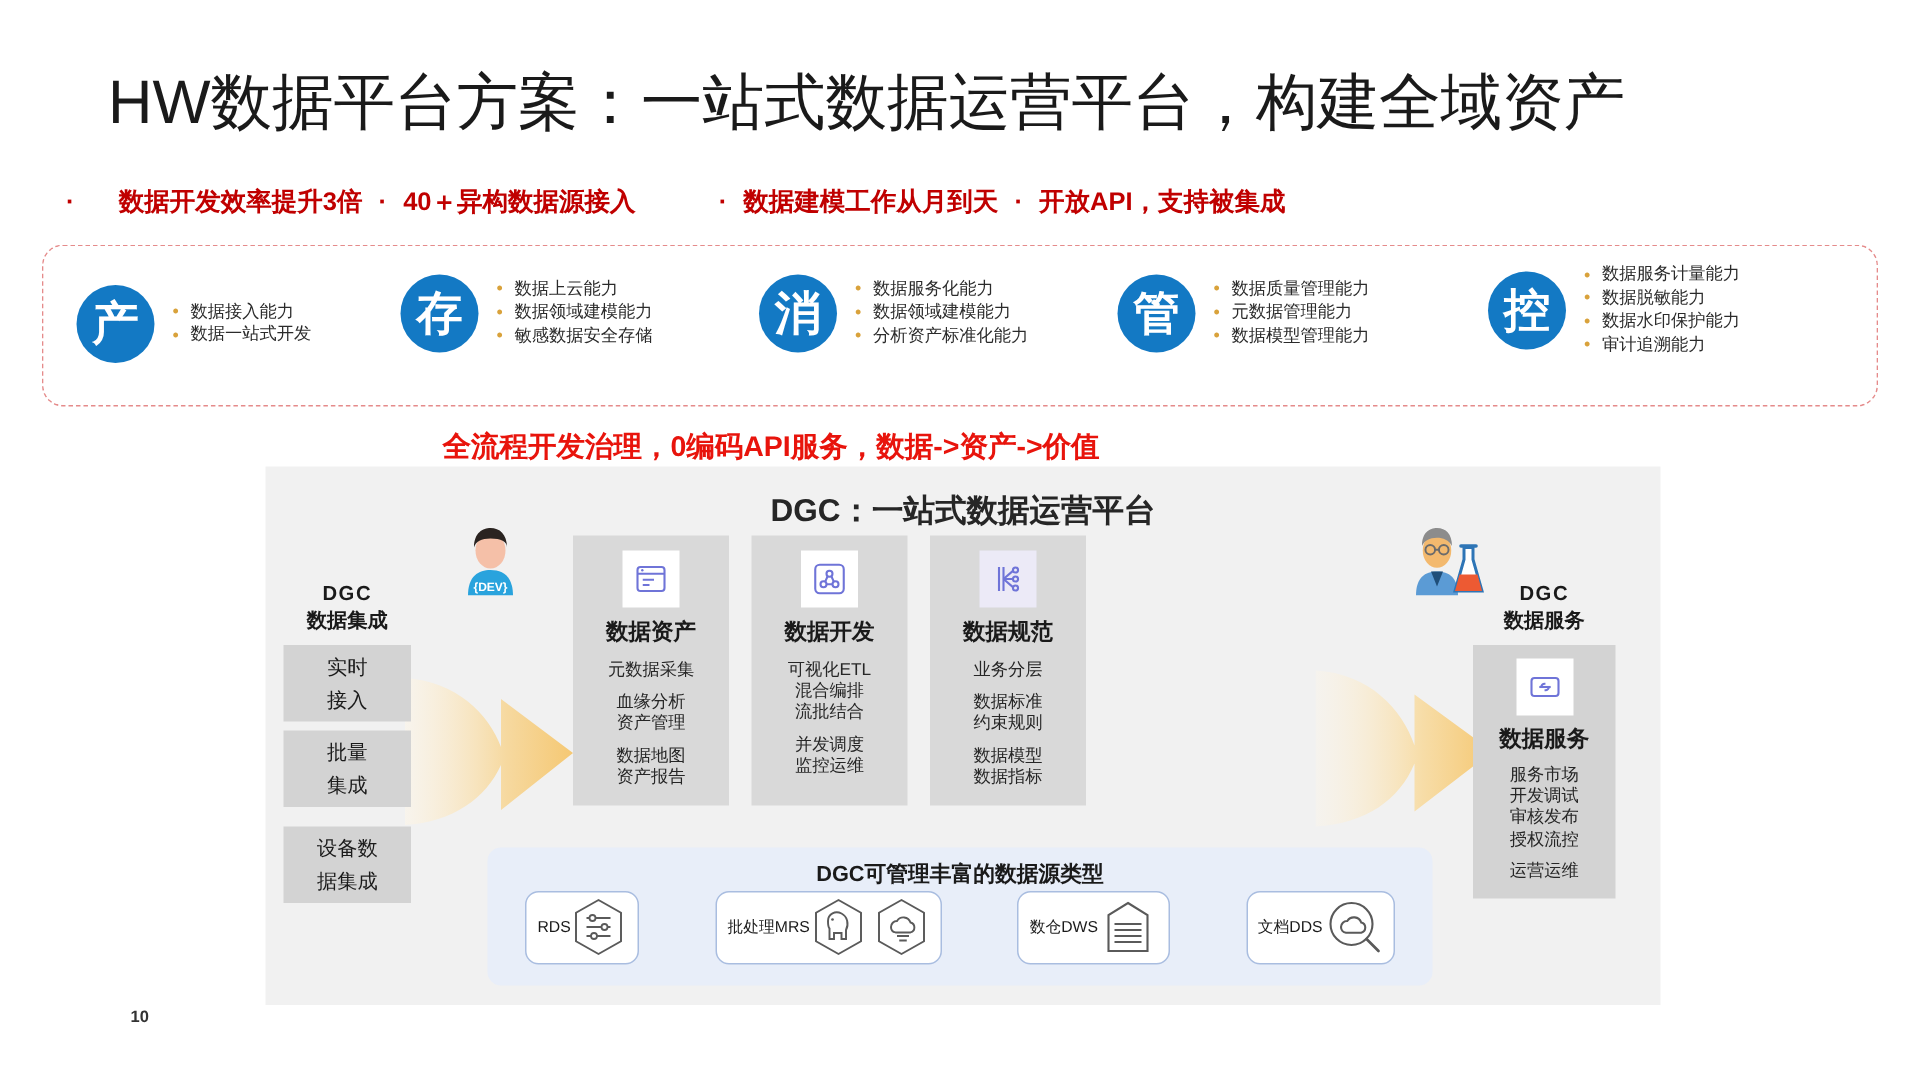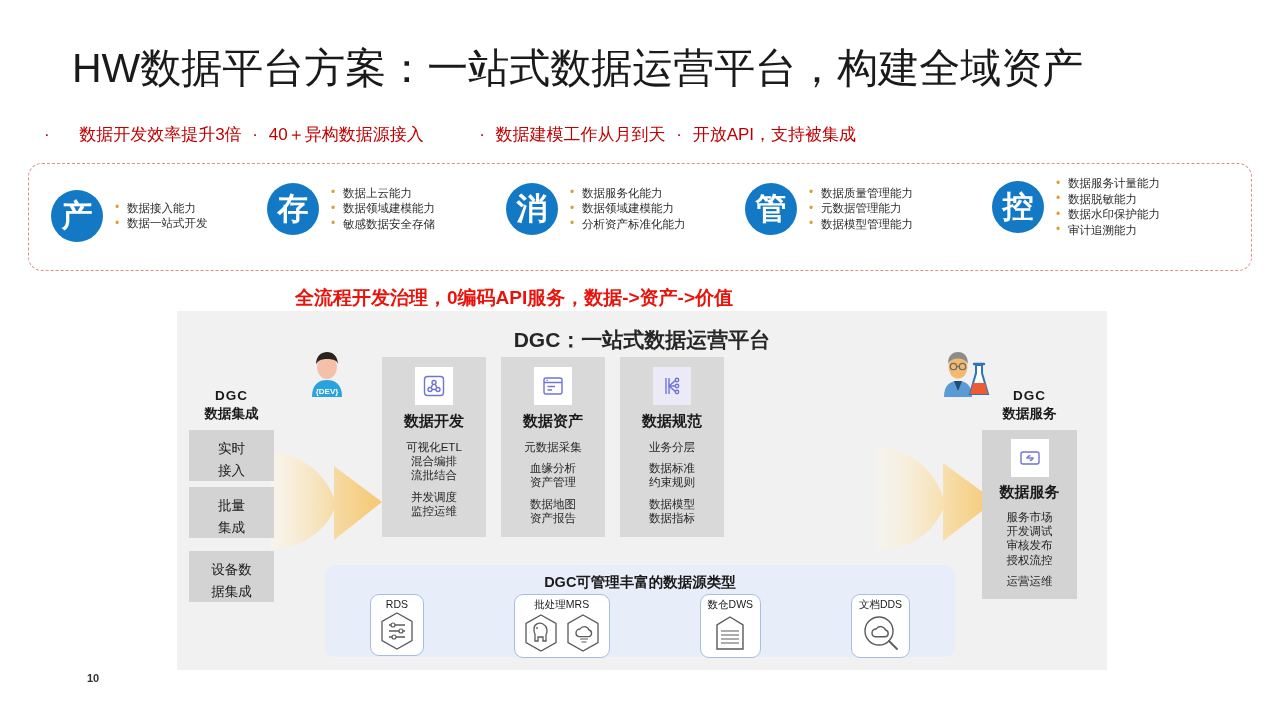--- a/index.html
+++ b/index.html
@@ -15,21 +15,21 @@
   
   .title{
     position:absolute;left:72px;top:40px;width:1140px;
     font-size:41px;line-height:56px;color:#1a1a1a;font-weight:400;
     letter-spacing:0px;white-space:nowrap;
   }
 
   
   .redline{
     position:absolute;left:38px;top:122px;width:1210px;
-    color:#c00000;font-weight:normal;font-size:17px;line-height:24px;
+    color:#c00000;font-weight:bold;font-size:17px;line-height:24px;
     white-space:nowrap;
   }
   .redline .seg{display:inline-block;vertical-align:middle;}
   .redline .dot{display:inline-block;vertical-align:middle;padding:0 6px;}
   .gap1{display:inline-block;width:40px;}
   .gap2{display:inline-block;width:14px;}
 
   
   .capbox{
     position:absolute;left:28px;top:163px;width:1224px;height:108px;
@@ -73,21 +73,21 @@
   
   .leftcol{position:absolute;left:12px;top:76px;width:85px;}
   .colhdr{
     text-align:center;font-size:13.5px;font-weight:bold;color:#1a1a1a;
     line-height:18px;
   }
   .colhdr .en{letter-spacing:1px;}
   .stackbox{
     background:#d3d3d3;color:#1a1a1a;font-size:13.5px;text-align:center;
     line-height:22px;padding:8px 0;margin-top:7px;height:51px;box-sizing:border-box;
-    display:flex;flex-direction:column;
+    display:flex;flex-direction:column;justify-content:center;
   }
   .stackbox.b2{margin-top:6px;}
   .stackbox.b3{margin-top:13px;}
 
   
   .cards{position:absolute;left:205px;top:46px;display:flex;gap:15px;}
   .card{
     width:104px;background:#d9d9d9;padding:10px 4px 12px;
     display:flex;flex-direction:column;align-items:center;box-sizing:border-box;
     min-height:175px;
@@ -115,21 +115,21 @@
     position:absolute;left:148px;top:254px;width:630px;height:92px;
     background:#e8eef9;border-radius:9px;
   }
   .ds-title{
     text-align:center;font-size:14.5px;font-weight:bold;color:#1a1a1a;
     padding-top:8px;
   }
   .ds-items{display:flex;justify-content:space-around;align-items:flex-start;margin-top:2px;}
   .ds-item{
     border:1.2px solid #a9bde0;border-radius:9px;background:#fff;
-    padding:3px 7px 4px;display:flex;flex-direction:column;align-items:center;
+    padding:3px 7px 4px;display:flex;flex-direction:row;align-items:center;
   }
   .ds-label{font-size:10.5px;color:#1a1a1a;margin-bottom:1px;white-space:nowrap;}
   .ds-glyphs{display:flex;gap:4px;}
 
   
   .avatar{position:absolute;}
 
   
   .arrow{position:absolute;}
 
@@ -256,52 +256,52 @@
       <ellipse cx="23" cy="18" rx="10" ry="12" fill="#f5c0a8"></ellipse>
       <path d="M12,16 C12,6 18,3 23,3 C29,3 34,7 34,16 C34,12 30,10 23,10 C17,10 13,12 12,16 Z" fill="#2a2320"></path>
       <text x="23" y="45" font-size="8" fill="#ffffff" text-anchor="middle" font-family="'Liberation Sans',sans-serif" font-weight="bold">{DEV}</text>
     </svg>
 
     <div class="cards">
 
       <div class="card">
         <div class="card-icon">
           <svg width="24" height="24" viewBox="0 0 24 24" fill="none" stroke="#6f74d8" stroke-width="1.4">
+            <rect x="3" y="4" width="18" height="16" rx="2"></rect>
+            <path d="M3,8.5 L21,8.5 M6.5,12.5 L14,12.5 M6.5,16 L11,16"></path>
+            <circle cx="6.2" cy="6.2" r="0.8" fill="#6f74d8" stroke="none"></circle>
+          </svg>
+        </div>
+        <div class="card-title">数据资产</div>
+        <div class="card-lines">
+          <div>元数据采集</div>
+          <div class="sp">血缘分析</div>
+          <div>资产管理</div>
+          <div class="sp">数据地图</div>
+          <div>资产报告</div>
+        </div>
+      </div>
+
+      <div class="card">
+        <div class="card-icon">
+          <svg width="24" height="24" viewBox="0 0 24 24" fill="none" stroke="#6f74d8" stroke-width="1.4">
             <rect x="2.5" y="2.5" width="19" height="19" rx="3"></rect>
             <circle cx="12" cy="8.5" r="2"></circle>
               <circle cx="8" cy="15.5" r="2"></circle>
               <circle cx="16" cy="15.5" r="2"></circle>
             <path d="M10.7,10.3 L9.2,13.6 M13.3,10.3 L14.8,13.6 M10,15.5 L14,15.5"></path>
           </svg>
         </div>
         <div class="card-title">数据开发</div>
         <div class="card-lines">
           <div>可视化ETL</div>
           <div>混合编排</div>
           <div>流批结合</div>
           <div class="sp">并发调度</div>
           <div>监控运维</div>
-        </div>
-      </div>
-
-      <div class="card">
-        <div class="card-icon">
-          <svg width="24" height="24" viewBox="0 0 24 24" fill="none" stroke="#6f74d8" stroke-width="1.4">
-            <rect x="3" y="4" width="18" height="16" rx="2"></rect>
-            <path d="M3,8.5 L21,8.5 M6.5,12.5 L14,12.5 M6.5,16 L11,16"></path>
-            <circle cx="6.2" cy="6.2" r="0.8" fill="#6f74d8" stroke="none"></circle>
-          </svg>
-        </div>
-        <div class="card-title">数据资产</div>
-        <div class="card-lines">
-          <div>元数据采集</div>
-          <div class="sp">血缘分析</div>
-          <div>资产管理</div>
-          <div class="sp">数据地图</div>
-          <div>资产报告</div>
         </div>
       </div>
 
       <div class="card">
         <div class="card-icon tint">
           <svg width="24" height="24" viewBox="0 0 24 24" fill="none" stroke="#6f74d8" stroke-width="1.4">
             <path d="M6,4 L6,20 M9,4 L9,20"></path>
             <circle cx="17" cy="6" r="1.7"></circle>
               <circle cx="17" cy="12" r="1.7"></circle>
               <circle cx="17" cy="18" r="1.7"></circle>

